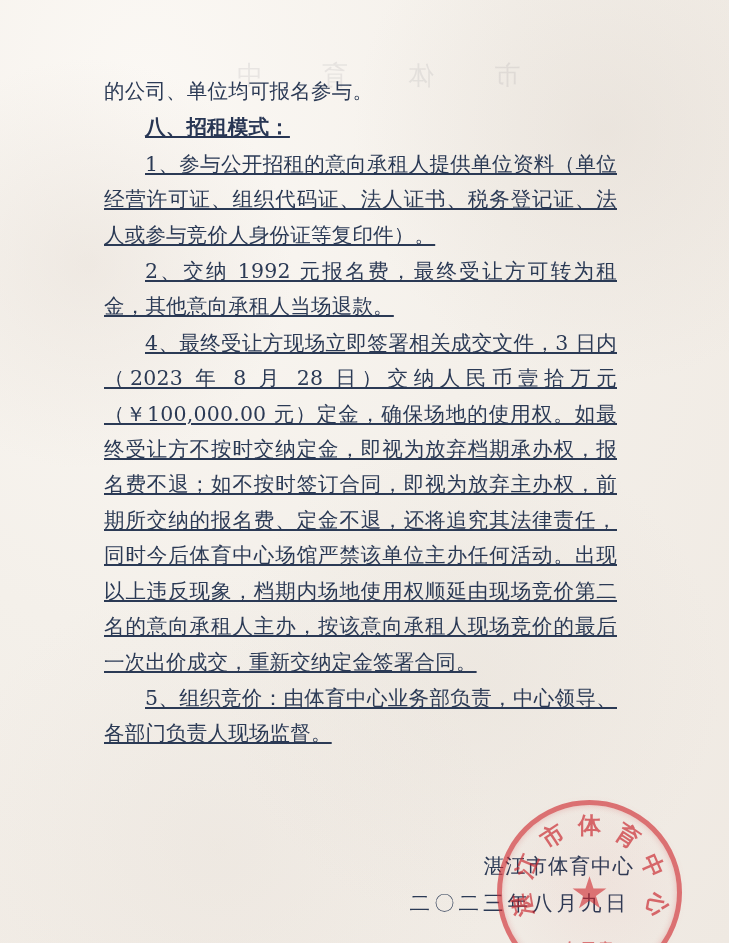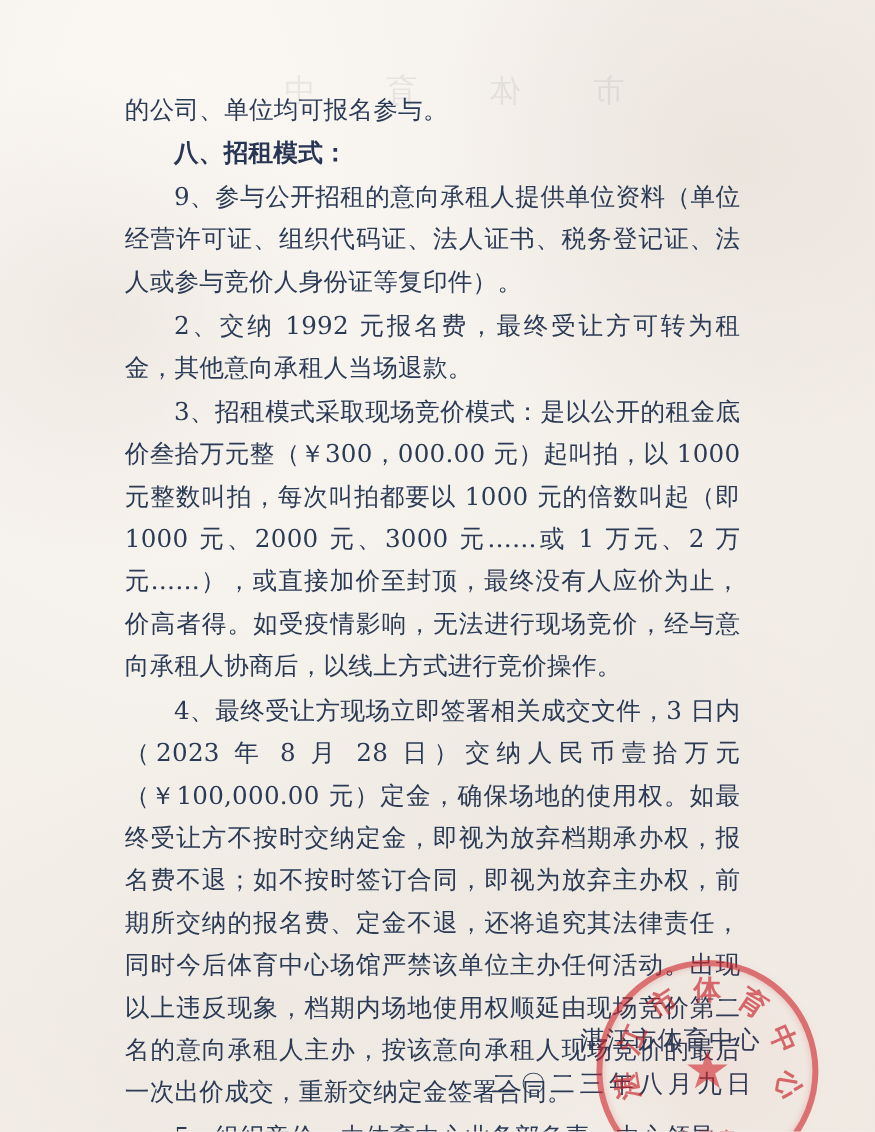--- a/index.html
+++ b/index.html
@@ -58,20 +58,21 @@
     margin: 0 17px 1px 0;
     font-size: 20.5px;
     line-height: 35.4px;
     color: #2b3a55;
     text-align: justify;
     text-justify: inter-ideograph;
     letter-spacing: 0.2px;
   }
   p.indent {
     text-indent: 41px;
+    text-decoration: underline;
   }
   .heading {
     font-weight: bold;
     text-indent: 41px;
     color: #283654;
   }
   .sign {
     position: absolute;
     left: 104px;
     top: 848px;
@@ -146,23 +147,22 @@
 <body>
 
 <div class="page">
   <div class="paper-noise"></div>
 
   <div class="showthrough">市 体 育 中</div>
 
   <div class="content">
     <p>的公司、单位均可报名参与。</p>
     <p class="indent heading">八、招租模式：</p>
-    <p class="indent">9、参与公开招租的意向承租人提供单位资料（单位经营许可证、组织代码证、法人证书、税务登记证、法人或参与竞价人身份证等复印件）。</p>
+    <p class="indent">1、参与公开招租的意向承租人提供单位资料（单位经营许可证、组织代码证、法人证书、税务登记证、法人或参与竞价人身份证等复印件）。</p>
     <p class="indent">2、交纳 1992 元报名费，最终受让方可转为租金，其他意向承租人当场退款。</p>
-    <p class="indent">3、招租模式采取现场竞价模式：是以公开的租金底价叁拾万元整（￥300，000.00 元）起叫拍，以 1000 元整数叫拍，每次叫拍都要以 1000 元的倍数叫起（即 1000 元、2000 元、3000 元……或 1 万元、2 万元……），或直接加价至封顶，最终没有人应价为止，价高者得。如受疫情影响，无法进行现场竞价，经与意向承租人协商后，以线上方式进行竞价操作。</p>
     <p class="indent">4、最终受让方现场立即签署相关成交文件，3 日内（2023 年 8 月 28 日）交纳人民币壹拾万元（￥100,000.00 元）定金，确保场地的使用权。如最终受让方不按时交纳定金，即视为放弃档期承办权，报名费不退；如不按时签订合同，即视为放弃主办权，前期所交纳的报名费、定金不退，还将追究其法律责任，同时今后体育中心场馆严禁该单位主办任何活动。出现以上违反现象，档期内场地使用权顺延由现场竞价第二名的意向承租人主办，按该意向承租人现场竞价的最后一次出价成交，重新交纳定金签署合同。</p>
     <p class="indent">5、组织竞价：由体育中心业务部负责，中心领导、各部门负责人现场监督。</p>
 
   </div>
 
   <div class="sign">
     <div>湛江市体育中心</div>
     <div class="date">二〇二三年八月九日</div>
   </div>
 

